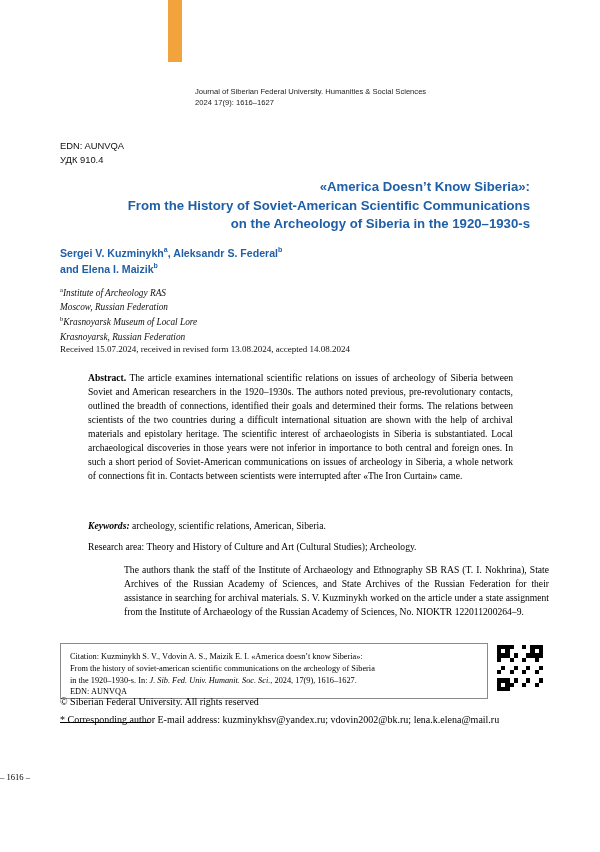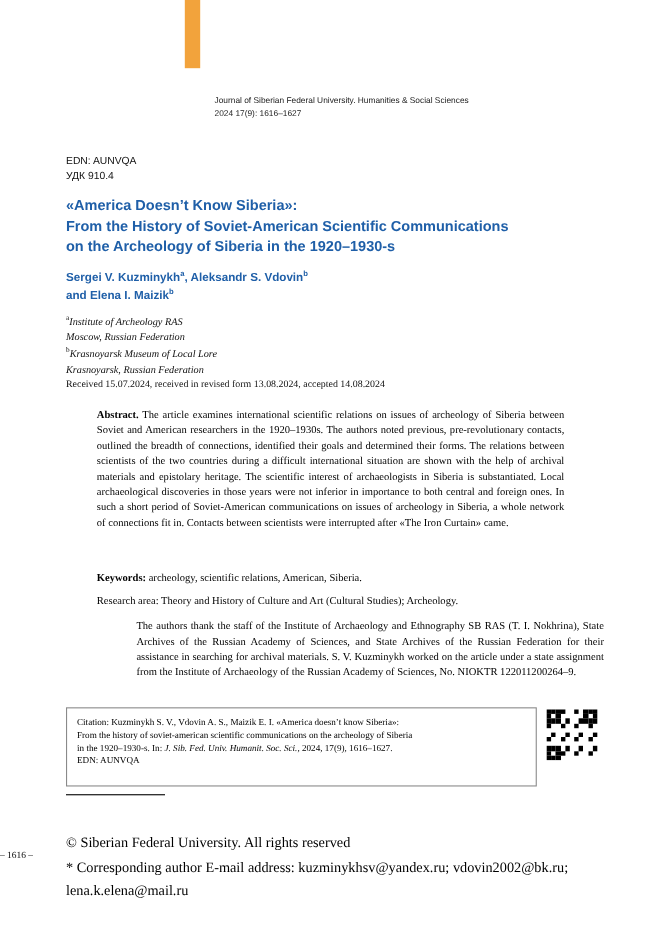--- a/index.html
+++ b/index.html
@@ -51,20 +51,21 @@
   .title {
     position: absolute;
     left: 60px;
     top: 178px;
     width: 470px;
     font-family: "Liberation Sans", sans-serif;
     font-weight: bold;
     font-size: 13.2px;
     line-height: 1.42;
     color: #1f5fa8;
+    text-align: right;
   }
   .authors {
     position: absolute;
     left: 60px;
     top: 245px;
     width: 470px;
     font-family: "Liberation Sans", sans-serif;
     font-weight: bold;
     font-size: 10.6px;
     line-height: 1.5;
@@ -109,21 +110,21 @@
   }
   .abstract b { font-weight: bold; margin-top: 43px; }
   .keywords {
     position: absolute;
     left: 88px;
     top: 519px;
     width: 425px;
     font-size: 9.6px;
     line-height: 1.45;
   }
-  .keywords b { font-weight: bold; }
+  .keywords b { font-weight: bold; font-style: italic; }
   .research-area {
     position: absolute;
     left: 88px;
     top: 540px;
     width: 425px;
     font-size: 9.6px;
     line-height: 1.45;
   }
   .thanks {
     position: absolute;
@@ -135,21 +136,21 @@
     text-align: justify;
     margin-left: 36px;
   }
   .citation-box {
     position: absolute;
     left: 60px;
     top: 643px;
     width: 428px;
     border: 1px solid #8a8a8a;
     box-sizing: border-box;
-    padding: 7px 9px 16px 9px;
+    padding: 7px 9px 0 9px;
     font-size: 8.3px;
     line-height: 1.42;
   }
   .citation-box .line em { font-style: italic; }
   .qr {
     position: absolute;
     left: 497px;
     top: 645px;
     width: 46px;
     height: 46px;
@@ -166,23 +167,23 @@
   .rule {
     position: absolute;
     left: 60px;
     top: 722px;
     width: 90px;
     border-top: 1px solid #000;
   }
   .footer-note {
     position: absolute;
     left: 60px;
-    top: 756px;
-    width: 470px;
-    font-size: 13px;
+    top: 694px;
+    width: 470px;
+    font-size: 10px;
     line-height: 1.6;
   }
   .footer-note .corr {
     display: block;
     margin-top: 2px;
   }
   .page-number {
     position: absolute;
     left: 0;
     top: 772px;
@@ -208,21 +209,21 @@
   </div>
 
   <div class="title" id="title-el">
       <div>«America Doesn’t Know Siberia»:</div>
       <div>From the History of Soviet‑American Scientific Communications</div>
       <div>on the Archeology of Siberia in the 1920–1930‑s</div>
     </div>
 
   <div class="authors">
     <div>
-      <span>Sergei V. Kuzminykh</span><sup>a</sup><span>, Aleksandr S. Vdovin</span><sup>b</sup>
+      <span>Sergei V. Kuzminykh</span><sup>a</sup><span>, Aleksandr S. Federal</span><sup>b</sup>
     </div>
     <div>
       <span>and Elena I. Maizik</span><sup>b</sup>
     </div>
   </div>
 
   <div class="affiliations" id="affil-el">
       <div><sup>a</sup>Institute of Archeology RAS</div>
       <div>Moscow, Russian Federation</div>
       <div><sup>b</sup>Krasnoyarsk Museum of Local Lore</div>

